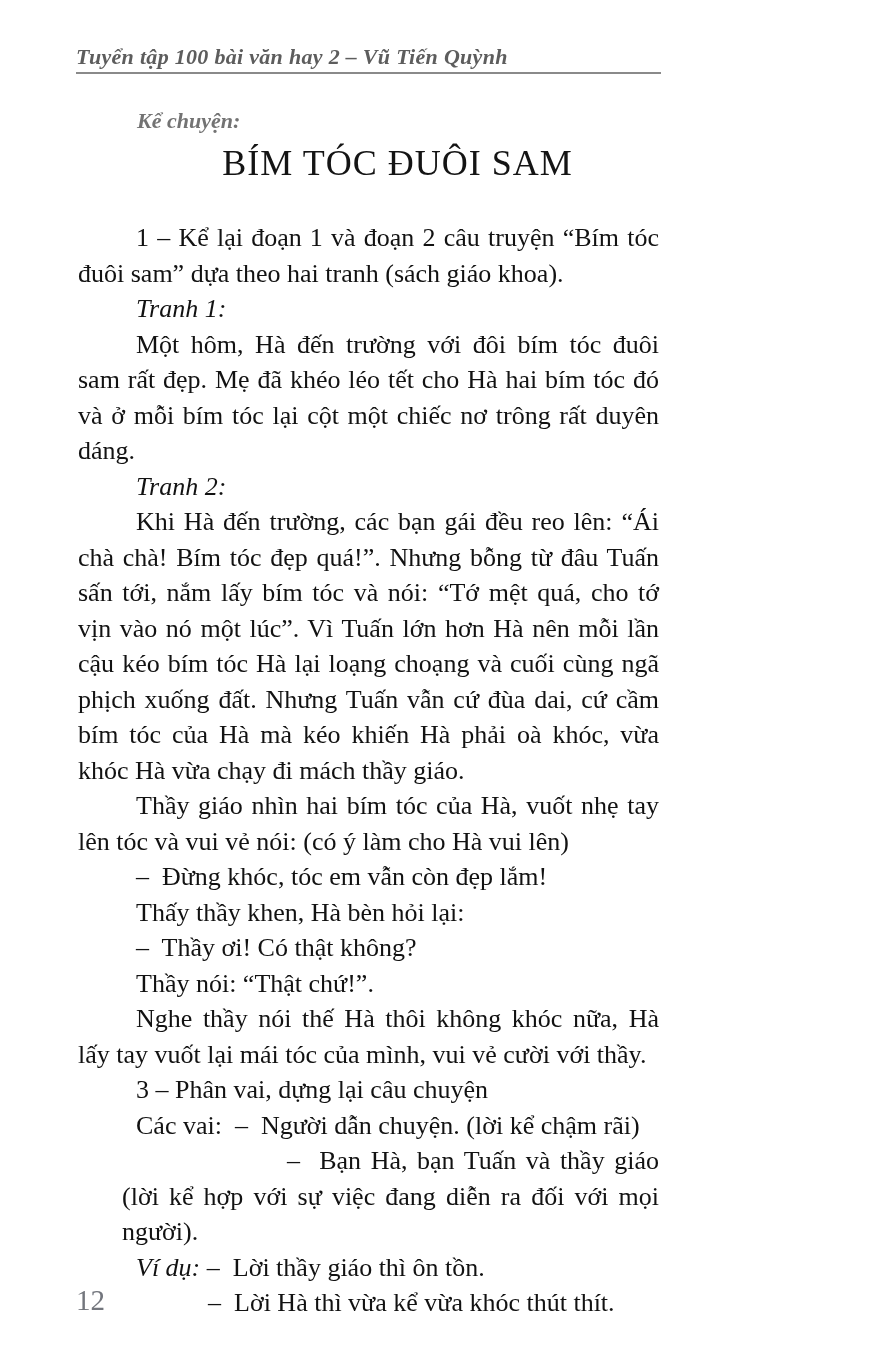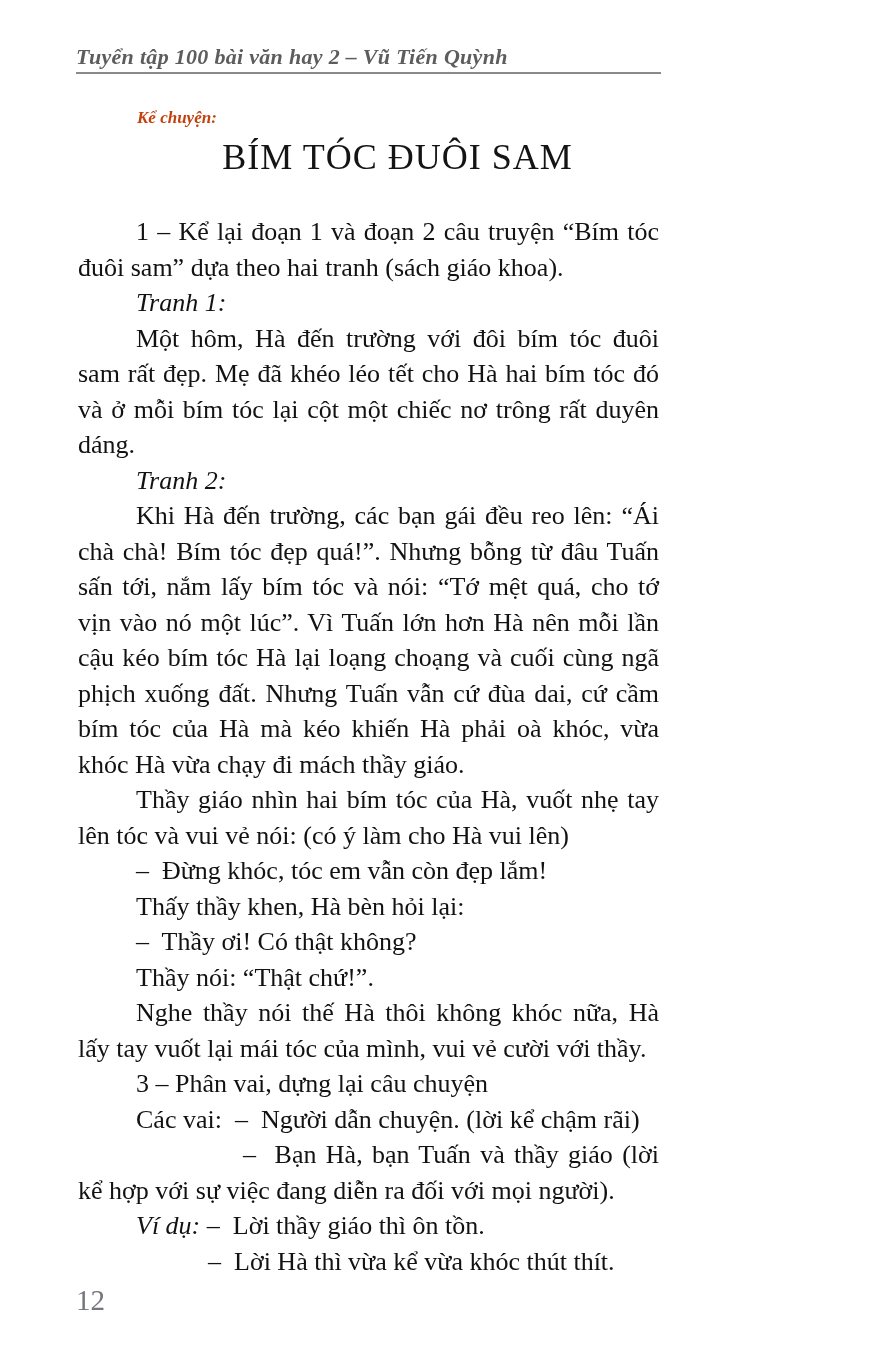--- a/index.html
+++ b/index.html
@@ -20,24 +20,24 @@
   .header-text {
     font-size: 22px;
     font-weight: bold;
     font-style: italic;
     color: #5d5d5d;
     letter-spacing: 0.3px;
     line-height: 25px;
   }
   .section-label {
     margin: 34px 0 0 137px;
-    font-size: 17px;
+    font-size: 22px;
     font-weight: bold;
     font-style: italic;
-    color: #c2410c;
+    color: #737373;
   }
   .doc-title {
     margin: 8px 73px 0 136px;
     text-align: center;
     font-size: 36px;
     letter-spacing: 1px;
     color: #141414;
     line-height: 42px;
   }
   .body-block {
@@ -45,21 +45,21 @@
     font-size: 26px;
     line-height: 35.5px;
     text-align: justify;
     color: #121212;
   }
   .para {
     margin: 0;
     text-indent: 58px;
     white-space: pre-wrap;
   }
-  .p-hang-lg { text-indent: 165px; }
+  .p-hang-lg { text-indent: 165px; margin-left: 44px; }
   .p-hang-md { text-indent: 130px; }
   .p-italic { font-style: italic; }
   .lead-italic { font-style: italic; }
   .page-number {
     position: absolute;
     left: 76px;
     top: 1284px;
     font-size: 29px;
     color: #73767d;
   }

